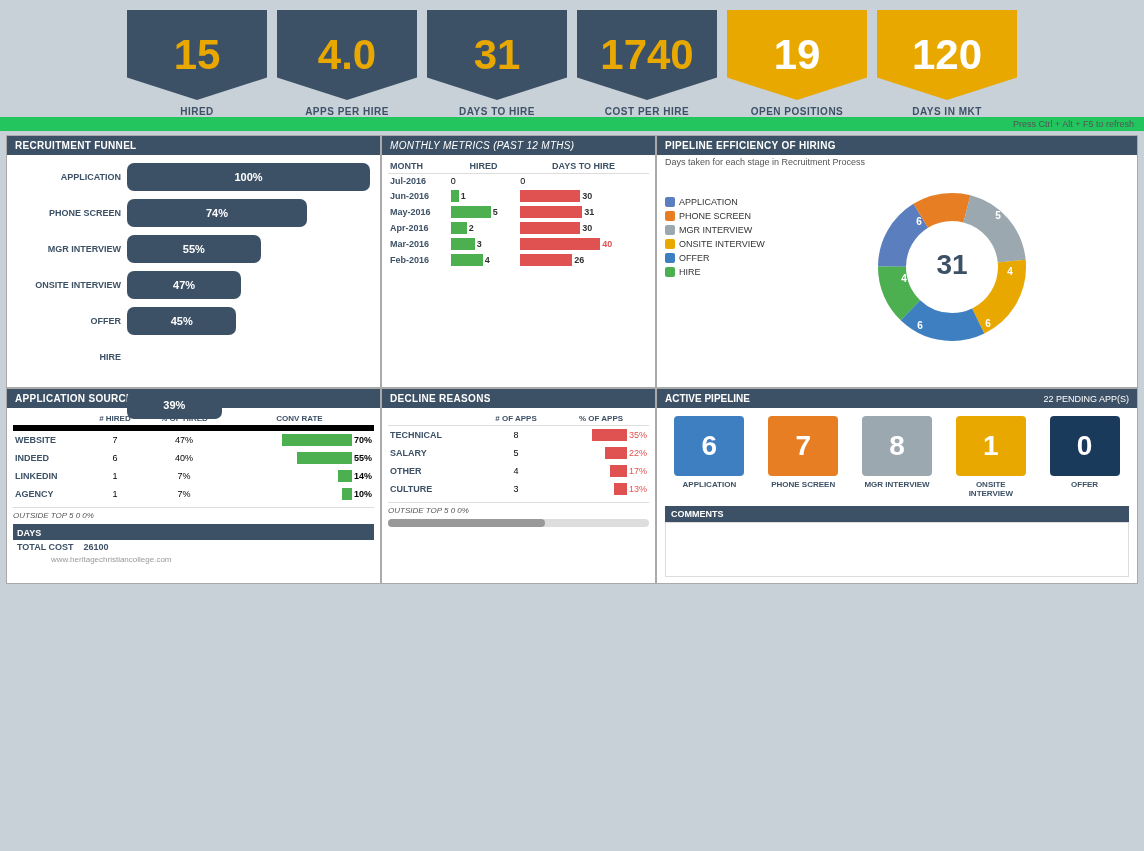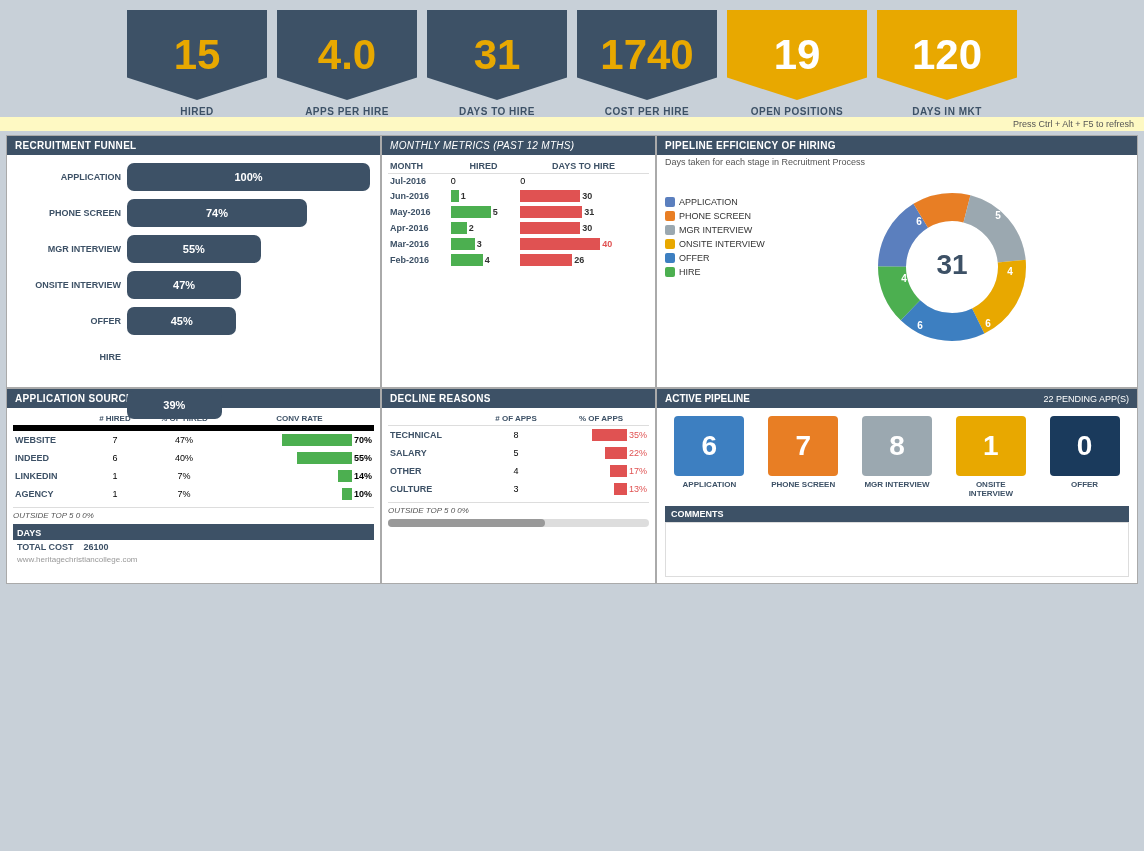--- a/index.html
+++ b/index.html
@@ -46,21 +46,21 @@
       margin-top: 6px;
       letter-spacing: 0.5px;
       text-align: center;
     }
 
     .refresh-hint {
       text-align: right;
       font-size: 9px;
       color: #555;
       padding: 2px 10px;
-      background: #fef9c3;
+      background: #22c55e;
     }
 
     
     .main-content {
       padding: 4px 6px 6px 6px;
       display: grid;
       grid-template-columns: 375px 275px 1fr;
       grid-template-rows: auto auto;
     }
 
@@ -380,20 +380,21 @@
     .pipeline-subtitle {
       font-size: 9px;
       color: #555;
       padding: 2px 8px 4px 8px;
     }
 
     .website-credit {
       font-size: 8px;
       color: #999;
       padding: 1px 4px;
+      margin-left: 34px;
     }
   </style>
 </head>
 <body>
 
 <div class="kpi-banner">
 <div class="kpi-item">
       <div class="kpi-badge">
         <span class="kpi-value">15</span>
       </div>

